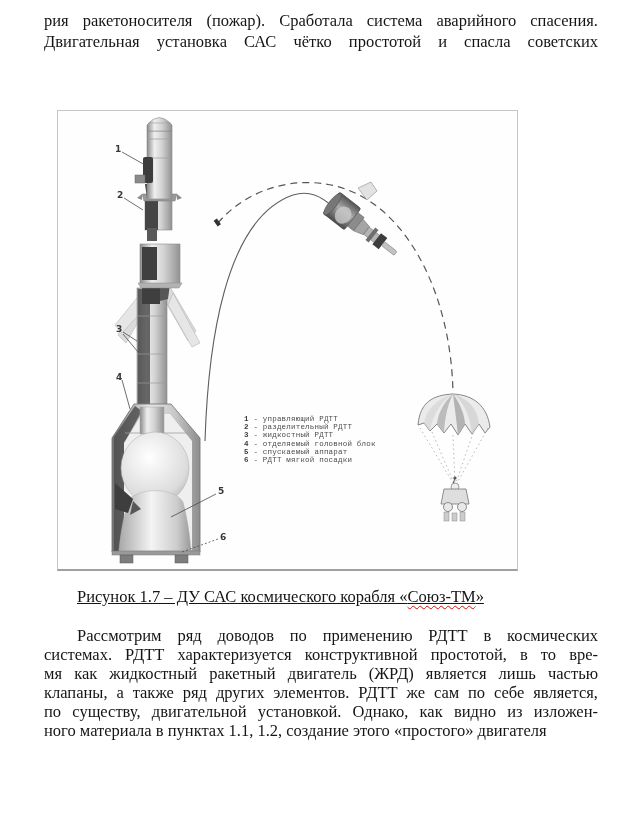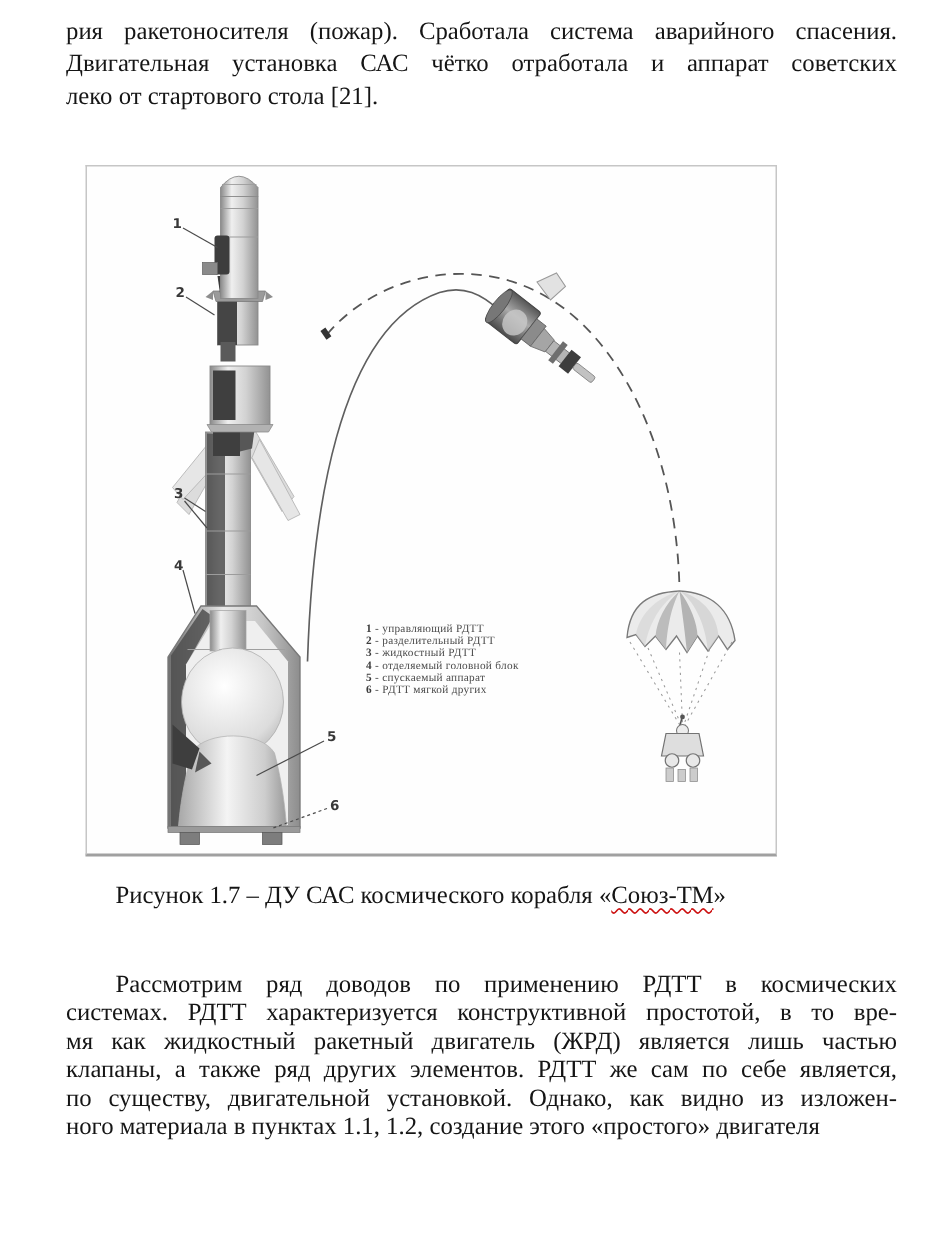--- a/index.html
+++ b/index.html
@@ -1,45 +1,44 @@
 <!DOCTYPE html>
 <html><head>
 <meta charset="utf-8">
 <style>
   html,body{margin:0;padding:0;background:#fff;}
   .page{position:relative;width:612px;height:827px;background:#ffffff;overflow:hidden;
         font-family:"Liberation Serif","DejaVu Serif",serif;color:#151515;}
   .para{position:absolute;left:44px;width:554px;font-size:16.5px;}
   .p1{top:10px;line-height:21.3px;}
-  .p2{top:646px;line-height:19px;}
+  .p2{top:626px;line-height:19px;}
   .line{text-align:justify;text-align-last:justify;white-space:normal;}
   .line.last{text-align-last:auto;}
   .line.indent{text-indent:33px;}
   .figure{position:absolute;left:57px;top:110px;width:459px;height:458px;
           border:1px solid #c6c6c6;border-bottom:2px solid #a0a0a0;background:#fefefe;}
   .figure svg{position:absolute;left:0;top:0;}
-  .legend{position:absolute;left:186px;top:304px;font-family:Liberation Serif, serif;
+  .legend{position:absolute;left:186px;top:304px;font-family:Liberation Mono, monospace;
           font-size:7.5px;line-height:8.2px;color:#4c4c4c;letter-spacing:.2px;}
   .lg-num{font-weight:bold;color:#3c3c3c;}
-  .caption{position:absolute;left:44px;top:587px;width:554px;font-size:16.5px;text-indent:33px;}
+  .caption{position:absolute;left:44px;top:587px;width:554px;font-size:16.5px;text-indent:33px;text-decoration:underline;}
   .squiggle{text-decoration:underline;text-decoration-style:wavy;text-decoration-color:#cc1111;
             text-decoration-thickness:1px;text-underline-offset:3px;}
   .pagenum{position:absolute;left:0;top:791px;width:100%;text-align:center;
            color:#9a9a9a;font-size:15.5px;letter-spacing:1px;margin-top:44px;}
   .fig-label{font-family:"DejaVu Sans","Liberation Sans",sans-serif;font-size:9px;font-weight:bold;fill:#383838;}
 </style>
 </head>
 <body>
 
 <div class="page">
 
   <div class="para p1">
     <div class="line">рия ракетоносителя (пожар). Сработала система аварийного спасения.</div>
-    <div class="line">Двигательная установка САС чётко отработала и аппарат советских</div>
-    <div class="line last">леко от стартового стола [21].</div>
+    <div class="line">Двигательная установка САС чётко простотой и спасла советских</div>
   </div>
 
   <div class="figure">
     <svg width="459" height="458" viewBox="0 0 459 458">
       <defs>
         <linearGradient id="cyl" x1="0" y1="0" x2="1" y2="0">
           <stop offset="0" stop-color="#8a8a8a"></stop>
             <stop offset="0.3" stop-color="#efefef"></stop>
           <stop offset="0.6" stop-color="#d2d2d2"></stop>
             <stop offset="1" stop-color="#929292"></stop>
@@ -188,21 +187,21 @@
         <text class="fig-label" x="162" y="429">6</text>
       </g>
     </svg>
 
     <div class="legend">
       <div class="legend-row"><span class="lg-num">1</span><span> - управляющий РДТТ</span></div>
       <div class="legend-row"><span class="lg-num">2</span><span> - разделительный РДТТ</span></div>
       <div class="legend-row"><span class="lg-num">3</span><span> - жидкостный РДТТ</span></div>
       <div class="legend-row"><span class="lg-num">4</span><span> - отделяемый головной блок</span></div>
       <div class="legend-row"><span class="lg-num">5</span><span> - спускаемый аппарат</span></div>
-      <div class="legend-row"><span class="lg-num">6</span><span> - РДТТ мягкой других</span></div>
+      <div class="legend-row"><span class="lg-num">6</span><span> - РДТТ мягкой посадки</span></div>
     </div>
   </div>
 
   <div class="caption"><span>Рисунок 1.7 – ДУ САС космического корабля «</span><span class="squiggle">Союз-ТМ</span><span>»</span></div>
 
   <div class="para p2">
     <div class="line indent">Рассмотрим ряд доводов по применению РДТТ в космических</div>
     <div class="line">системах. РДТТ характеризуется конструктивной простотой, в то вре-</div>
     <div class="line">мя как жидкостный ракетный двигатель (ЖРД) является лишь частью</div>
     <div class="line">клапаны, а также ряд других элементов. РДТТ же сам по себе является,</div>

